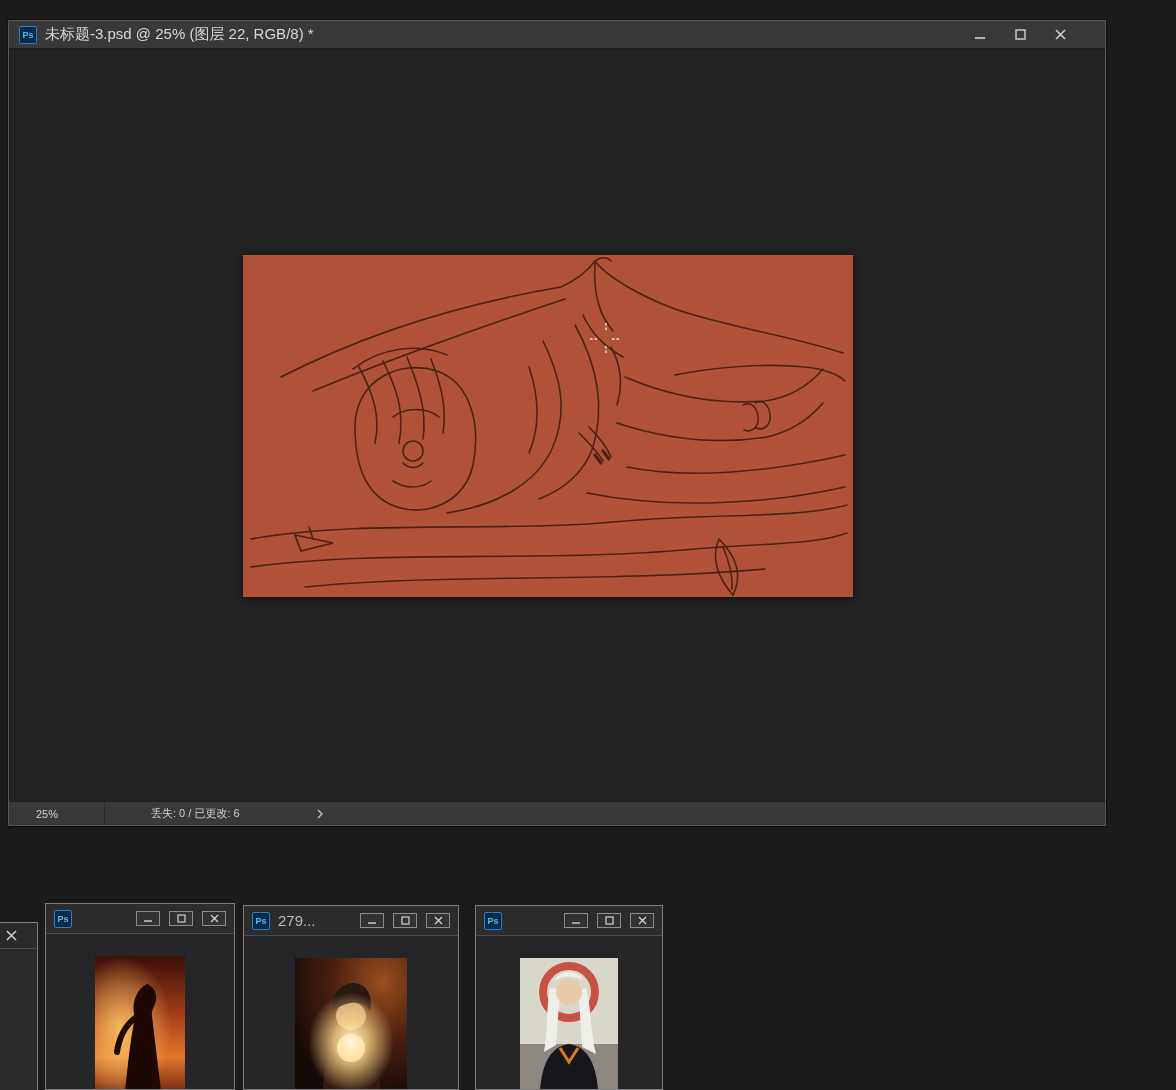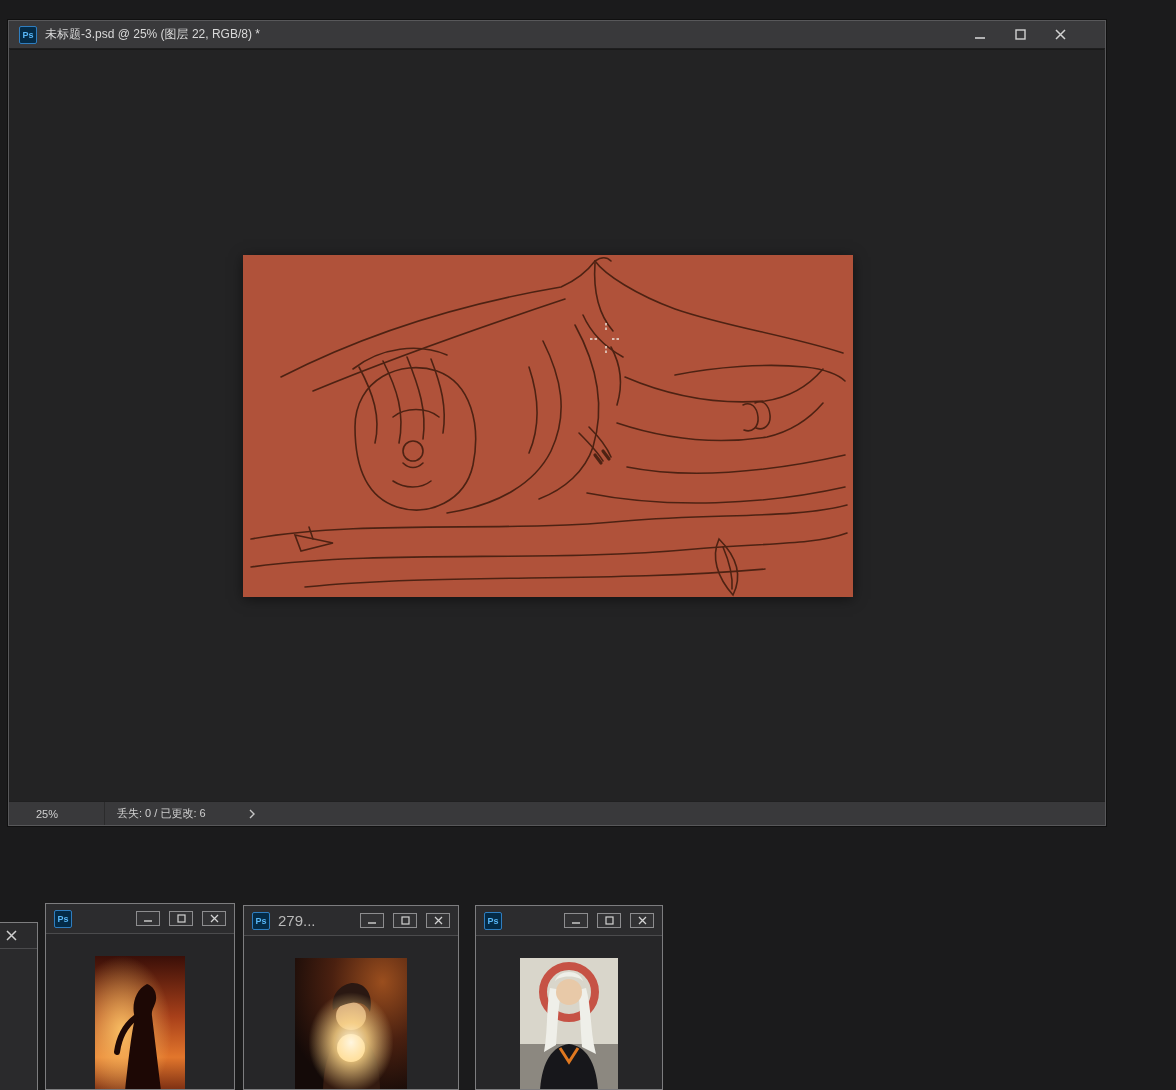--- a/index.html
+++ b/index.html
@@ -9,35 +9,35 @@
 
   
   .main-window { position:absolute; left:8px; top:20px; width:1098px; height:806px;
                  background:#232324; border:1px solid #58585a; box-shadow:0 0 0 1px #101010; }
   .titlebar { position:absolute; left:0; top:0; right:0; height:28px; background:#39393b;
               display:flex; align-items:center; padding:0 10px; gap:8px;
               border-bottom:1px solid #1e1e1f; }
   .ps-icon { width:18px; height:18px; min-width:18px; background:#042b47; border:1px solid #2f7ec0;
              color:#58b6f6; font-size:9px; font-weight:bold; display:flex; align-items:center;
              justify-content:center; border-radius:2px; }
-  .title-text { color:#d8d8d8; font-size:12px; white-space:nowrap; overflow:hidden; }
+  .title-text { color:#d8d8d8; font-size:15px; white-space:nowrap; overflow:hidden; }
   .win-controls { margin-left:auto; display:flex; gap:14px; align-items:center; padding-right:22px; }
   .wbtn { width:26px; height:20px; display:flex; align-items:center; justify-content:center;
           color:#d2d2d2; cursor:pointer; }
   .wbtn svg { display:block; }
 
   .canvas-area { position:absolute; left:1px; top:28px; right:1px; bottom:24px;
                  background:#232324; overflow:hidden; border-top:1px solid #191919; }
   .artboard { position:absolute; left:233px; top:205px; width:610px; height:342px;
               background:#b0523a; box-shadow:0 2px 12px rgba(0,0,0,.5); }
   .artboard svg { display:block; width:100%; height:100%; }
 
   .statusbar { position:absolute; left:0; bottom:0; right:0; height:24px; background:#39393b;
                display:flex; align-items:center; color:#cfcfcf; font-size:11px;
-               border-top:1px solid #202021; }
+               border-top:1px solid #202021;gap:34px; }
   .zoom-cell { width:96px; padding-left:27px; height:100%; display:flex; align-items:center;
                border-right:1px solid #2b2b2c; cursor:text; }
   .status-cell { padding-left:12px; display:flex; align-items:center; gap:6px; }
   .status-chevron { margin-left:42px; display:flex; align-items:center; cursor:pointer; color:#c6c6c6; }
 
   
   .child-window { position:absolute; background:#29292b; border:1px solid #7d7d7f; }
   .child-titlebar { position:absolute; left:0; top:0; right:0; height:30px; background:#2c2c2e;
                     border-bottom:1px solid #4b4b4d; display:flex; align-items:center;
                     padding:0 8px; gap:8px; }

